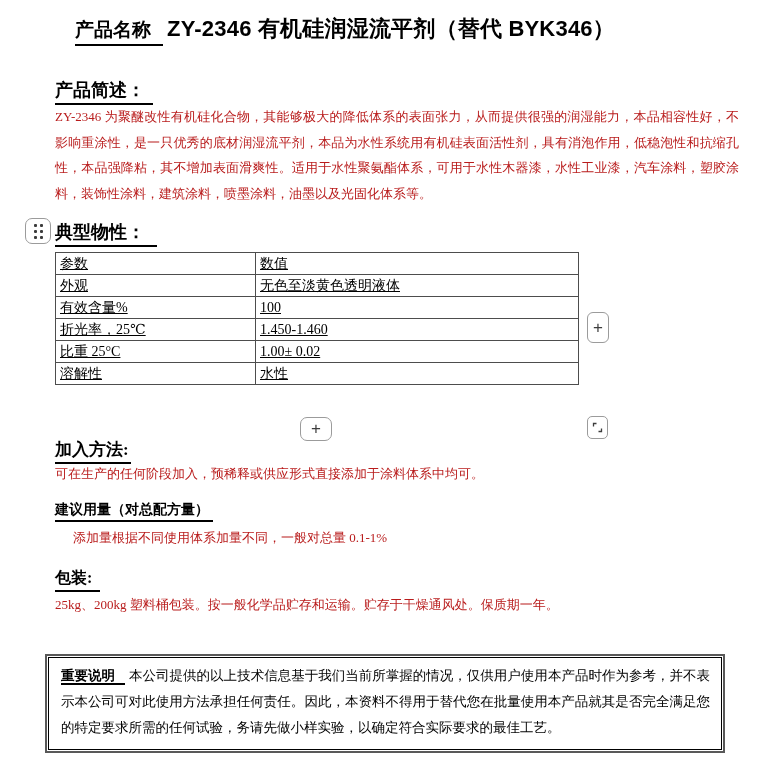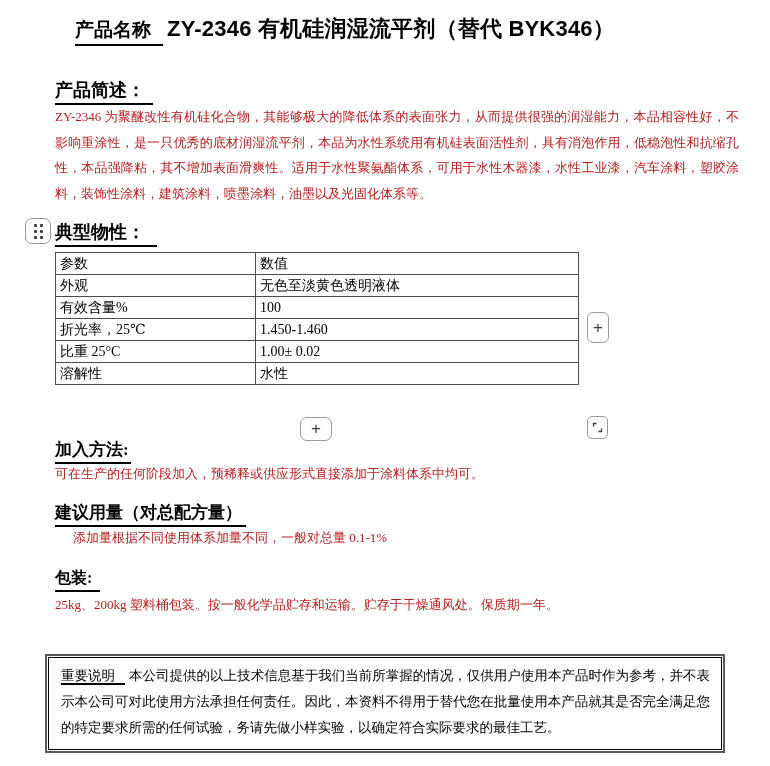--- a/index.html
+++ b/index.html
@@ -32,39 +32,40 @@
   .sec-heading {
     font-weight: bold;
     border-bottom: 2px solid #000;
     padding-bottom: 1px;
     display: inline-block;
     white-space: nowrap;
   }
   .h-summary   { left: 55px; top: 78px;  font-size: 18px; padding-right: 8px; }
   .h-props     { left: 55px; top: 220px; font-size: 18px; padding-right: 12px; }
   .h-addition  { left: 55px; top: 438px; font-size: 17px; padding-right: 2px; }
-  .h-dosage    { left: 55px; top: 501px; font-size: 17px; padding-right: 4px; }
+  .h-dosage    { left: 55px; top: 501px; font-size: 14px; padding-right: 4px; }
   .h-packaging { left: 55px; top: 568px; font-size: 16px; padding-right: 8px; }
 
   
   .body-text {
     font-size: 13px;
     line-height: 25.5px;
     text-align: justify;
     color: #b91c1c;
   }
   .p-summary   { left: 55px; top: 104px; width: 684px; }
   .p-addition  { left: 55px; top: 461px; width: 684px; text-align: left; }
   .p-dosage    { left: 73px; top: 525px; width: 684px; text-align: left; }
   .p-packaging { left: 55px; top: 592px; width: 684px; text-align: left; }
 
   
   .props-table {
     left: 55px; top: 252px;
     border-collapse: collapse;
+    text-decoration: underline;
   }
   .props-table td {
     border: 1px solid #4d4d4d;
     font-size: 14px;
     height: 22px;
     padding: 0 4px;
     vertical-align: middle;
   }
   .props-table td.c1 { width: 200px; }
   .props-table td.c2 { width: 323px; font-family: "Liberation Serif", serif; }
@@ -101,21 +102,21 @@
   .notice-inner {
     border: 1px solid #000;
     padding: 5px 11px 8px 12px;
   }
   .notice-text {
     font-size: 13.5px;
     line-height: 26px;
     text-align: justify;
   }
   .notice-label {
-    font-weight: normal;
+    font-weight: bold;
     border-bottom: 2px solid #000;
     padding-right: 10px;
     margin-right: 4px;
     display: inline;
   }
 </style>
 </head>
 <body>
 
 <div class="abs title-line">

